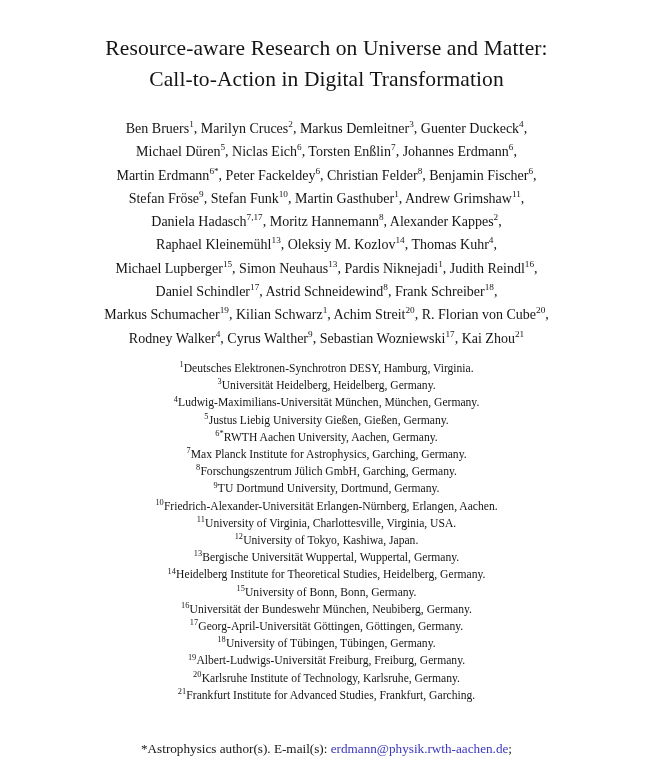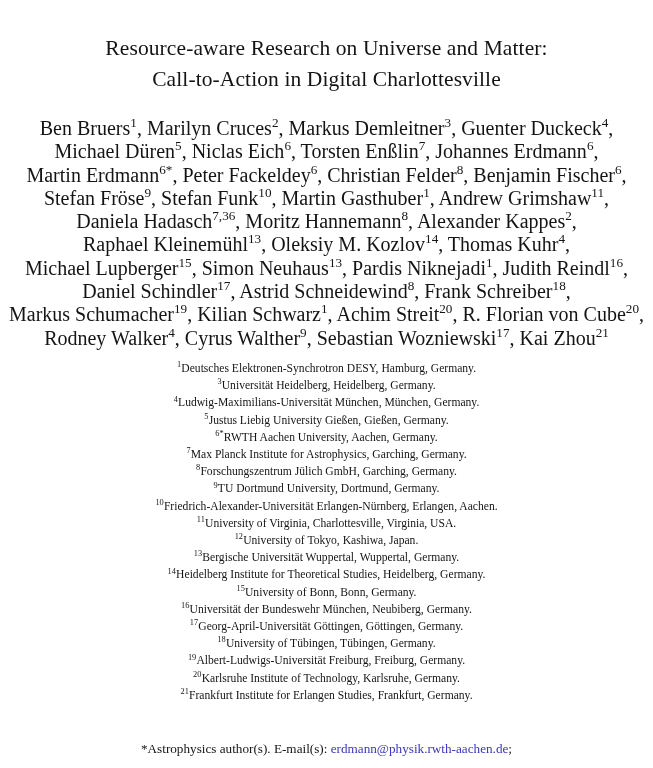--- a/index.html
+++ b/index.html
@@ -42,21 +42,21 @@
     white-space: nowrap;
   }
 
   
   .authors-block {
     margin-top: 22px;
     text-align: center;
     padding: 0 6px;
   }
   .author-line {
-    font-size: 20px;
+    font-size: 14px;
     line-height: 23.3px;
     color: #141414;
     white-space: nowrap;
   }
   .author-line sup {
     font-size: 0.66em;
     vertical-align: super;
     line-height: 0;
   }
 
@@ -98,57 +98,57 @@
     text-decoration: none;
   }
 </style>
 </head>
 <body style="background: rgb(255, 255, 255); color: rgb(20, 20, 20);">
 
 <div class="page">
 
   <div class="title-block">
     <div class="title-line">Resource-aware Research on Universe and Matter:</div>
-    <div class="title-line">Call-to-Action in Digital Charlottesville</div>
+    <div class="title-line">Call-to-Action in Digital Transformation</div>
   </div>
 
   <div class="authors-block" id="authors-container">
       <div class="author-line">Ben Bruers<sup>1</sup>,  Marilyn  Cruces<sup>2</sup>,  Markus Demleitner<sup>3</sup>,  Guenter Duckeck<sup>4</sup>,</div>
       <div class="author-line">Michael Düren<sup>5</sup>,  Niclas Eich<sup>6</sup>,  Torsten Enßlin<sup>7</sup>,  Johannes Erdmann<sup>6</sup>,</div>
       <div class="author-line">Martin Erdmann<sup>6*</sup>,  Peter Fackeldey<sup>6</sup>,  Christian Felder<sup>8</sup>,  Benjamin Fischer<sup>6</sup>,</div>
       <div class="author-line">Stefan Fröse<sup>9</sup>,  Stefan Funk<sup>10</sup>,  Martin Gasthuber<sup>1</sup>,  Andrew Grimshaw<sup>11</sup>,</div>
-      <div class="author-line">Daniela Hadasch<sup>7,36</sup>,  Moritz Hannemann<sup>8</sup>,  Alexander Kappes<sup>2</sup>,</div>
+      <div class="author-line">Daniela Hadasch<sup>7,17</sup>,  Moritz Hannemann<sup>8</sup>,  Alexander Kappes<sup>2</sup>,</div>
       <div class="author-line">Raphael Kleinemühl<sup>13</sup>,  Oleksiy M. Kozlov<sup>14</sup>,  Thomas Kuhr<sup>4</sup>,</div>
       <div class="author-line">Michael Lupberger<sup>15</sup>,  Simon Neuhaus<sup>13</sup>,  Pardis Niknejadi<sup>1</sup>,  Judith Reindl<sup>16</sup>,</div>
       <div class="author-line">Daniel Schindler<sup>17</sup>,  Astrid Schneidewind<sup>8</sup>,  Frank Schreiber<sup>18</sup>,</div>
       <div class="author-line">Markus Schumacher<sup>19</sup>,  Kilian Schwarz<sup>1</sup>,  Achim Streit<sup>20</sup>,  R. Florian  von Cube<sup>20</sup>,</div>
       <div class="author-line">Rodney Walker<sup>4</sup>,  Cyrus Walther<sup>9</sup>,  Sebastian Wozniewski<sup>17</sup>,  Kai Zhou<sup>21</sup></div>
     </div>
 
   <div class="affiliations-block" id="affiliations-container">
-      <div class="affiliation-line"><sup>1</sup><span>Deutsches Elektronen-Synchrotron DESY, Hamburg, Germany.</span></div>
+      <div class="affiliation-line"><sup>1</sup><span>Deutsches Elektronen-Synchrotron DESY, Hamburg, Virginia.</span></div>
       <div class="affiliation-line"><sup>3</sup><span>Universität Heidelberg, Heidelberg, Germany.</span></div>
       <div class="affiliation-line"><sup>4</sup><span>Ludwig-Maximilians-Universität München, München, Germany.</span></div>
       <div class="affiliation-line"><sup>5</sup><span>Justus Liebig University Gießen, Gießen, Germany.</span></div>
       <div class="affiliation-line"><sup>6*</sup><span>RWTH Aachen University, Aachen, Germany.</span></div>
       <div class="affiliation-line"><sup>7</sup><span>Max Planck Institute for Astrophysics, Garching, Germany.</span></div>
       <div class="affiliation-line"><sup>8</sup><span>Forschungszentrum Jülich GmbH, Garching, Germany.</span></div>
       <div class="affiliation-line"><sup>9</sup><span>TU Dortmund University, Dortmund, Germany.</span></div>
       <div class="affiliation-line"><sup>10</sup><span>Friedrich-Alexander-Universität Erlangen-Nürnberg, Erlangen, Aachen.</span></div>
       <div class="affiliation-line"><sup>11</sup><span>University of Virginia, Charlottesville, Virginia, USA.</span></div>
       <div class="affiliation-line"><sup>12</sup><span>University of Tokyo, Kashiwa, Japan.</span></div>
       <div class="affiliation-line"><sup>13</sup><span>Bergische Universität Wuppertal, Wuppertal, Germany.</span></div>
       <div class="affiliation-line"><sup>14</sup><span>Heidelberg Institute for Theoretical Studies, Heidelberg, Germany.</span></div>
       <div class="affiliation-line"><sup>15</sup><span>University of Bonn, Bonn, Germany.</span></div>
       <div class="affiliation-line"><sup>16</sup><span>Universität der Bundeswehr München, Neubiberg, Germany.</span></div>
       <div class="affiliation-line"><sup>17</sup><span>Georg-April-Universität Göttingen, Göttingen, Germany.</span></div>
       <div class="affiliation-line"><sup>18</sup><span>University of Tübingen, Tübingen, Germany.</span></div>
       <div class="affiliation-line"><sup>19</sup><span>Albert-Ludwigs-Universität Freiburg, Freiburg, Germany.</span></div>
       <div class="affiliation-line"><sup>20</sup><span>Karlsruhe Institute of Technology, Karlsruhe, Germany.</span></div>
-      <div class="affiliation-line"><sup>21</sup><span>Frankfurt Institute for Erlangen Studies, Frankfurt, Germany.</span></div>
+      <div class="affiliation-line"><sup>21</sup><span>Frankfurt Institute for Advanced Studies, Frankfurt, Garching.</span></div>
     </div>
 
   <div class="footer-block">
     <div class="footer-line">
       <span>*Astrophysics author(s). E-mail(s): </span><a class="email-link" href="#" style="color: rgb(58, 54, 189);">erdmann@physik.rwth-aachen.de</a><span>;</span>
     </div>
   </div>
 
 </div>
 

